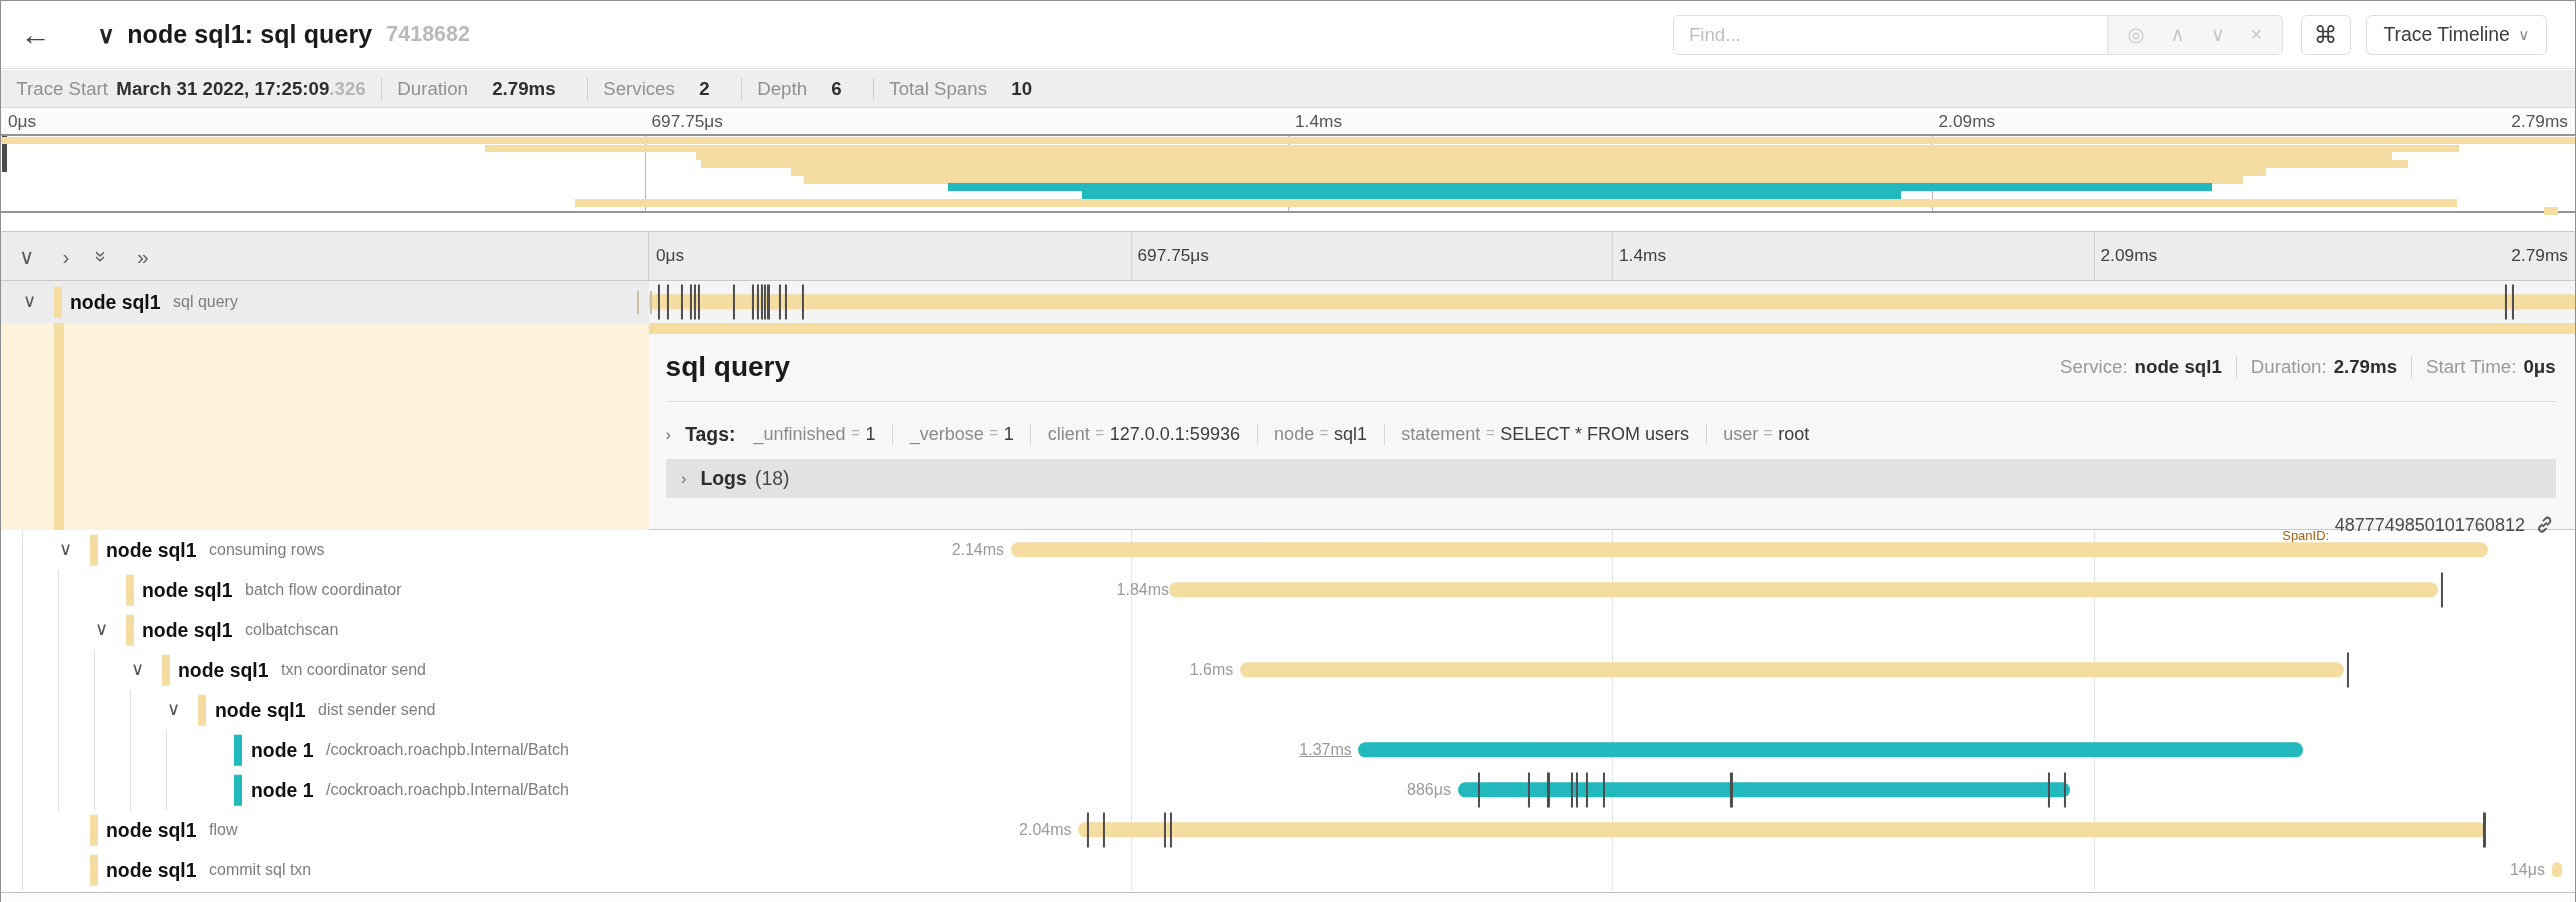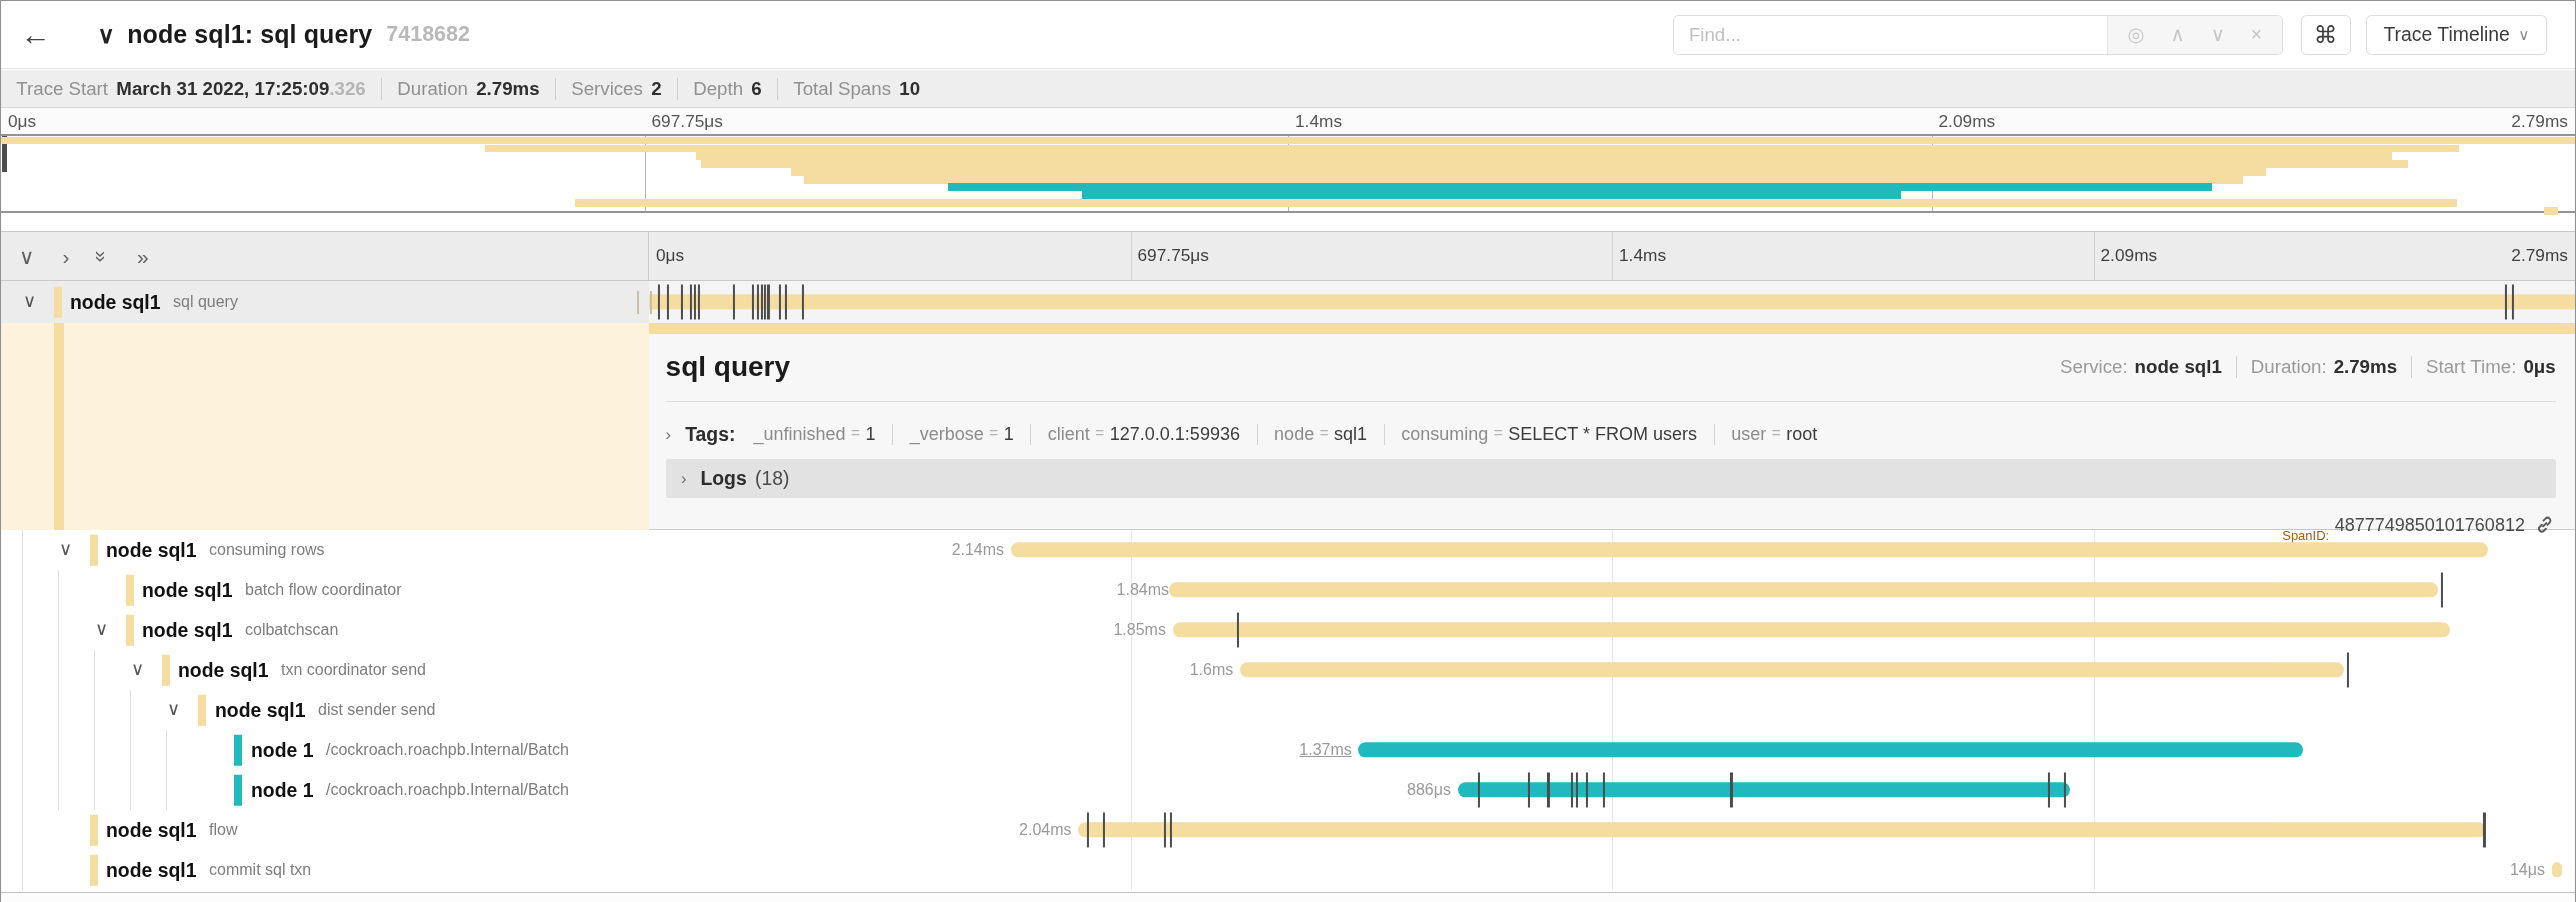--- a/index.html
+++ b/index.html
@@ -30,21 +30,21 @@
     background:#fff; display:flex; align-items:center; justify-content:center;
     font-size:23.6px; color:#3c3c3c; cursor:pointer; }
   .view-btn { height:40px; margin-left:15.3px; border:1.4px solid #dcdcdc; border-radius:5.5px;
     background:#fff; display:flex; align-items:center; padding:0 16.6px; cursor:pointer; }
   .view-btn .vb-label { font-size:19.4px; color:#3c3c3c; }
   .view-btn .vb-caret { font-size:15.3px; color:#888; margin-left:8.3px; }
   
   .summarybar { position:absolute; left:0; top:69px; width:100%; height:38px; background:#eeeeee;
     border-bottom:0.7px solid #d8d8d8; display:flex; align-items:center; padding:0 15.3px; font-size:18.7px; }
   .sum-item { display:flex; align-items:baseline; }
-  .sum-item + .sum-item { border-left:1.4px solid #cfcfcf; margin-left:15.3px; padding-left:15.3px; }
+  .sum-item + .sum-item { border-left:1.4px solid #cfcfcf; margin-left:15.3px; padding-left:15.3px;gap:16px; }
   .sum-label { color:#909090; margin-right:8.3px; }
   .sum-value { color:#2f2f2f; font-weight:bold; }
   .sum-suffix { color:#b5b5b5; font-weight:bold; }
   
   .mini-labels { position:absolute; left:0; top:107px; width:100%; height:26px; background:#fbfbfb; }
   .mini-labels .tick-label, .ghead-ruler .tick-label {
     position:absolute; top:2.8px; font-size:17.3px; color:#555; }
   .minimap { position:absolute; left:0; top:133px; width:100%; height:79px; background:#fff;
     border-top:2.1px solid #949494; border-bottom:2.1px solid #949494; cursor:crosshair; }
   .mini-grid { position:absolute; top:0; width:1.4px; height:100%; background:#b5b5b5; }
@@ -301,21 +301,21 @@
     <span class="tag-value">127.0.0.1:59936</span>
   </span>
 
   <span class="tag-item">
     <span class="tag-key">node</span>
     <span class="tag-eq">=</span>
     <span class="tag-value">sql1</span>
   </span>
 
   <span class="tag-item">
-    <span class="tag-key">consuming</span>
+    <span class="tag-key">statement</span>
     <span class="tag-eq">=</span>
     <span class="tag-value">SELECT * FROM users</span>
   </span>
 
   <span class="tag-item">
     <span class="tag-key">user</span>
     <span class="tag-eq">=</span>
     <span class="tag-value">root</span>
   </span>
 </span>
@@ -371,25 +371,20 @@
 
   <div class="srow">
     <div class="srow-name">
             <span class="guide" style="left: 57px;"></span>
             <span class="guide" style="left: 21px;"></span>
       <span class="svc-stripe" style="left: 125px; background: rgb(245, 220, 161);"></span>
       <span class="svc-name" style="margin-left: 141px;">node sql1</span>
       <span class="op-name">colbatchscan</span>
     <span class="tree-chevron" style="left: 94px;">∨</span>
           </div>
-    <div class="srow-bars">
-      <span class="bar-label" style="right: 72.8%; margin-right: 7px;">1.85ms</span>
-      <span class="span-bar" style="left: 27.2%; width: 66.3%; background: rgb(245, 220, 161);"></span>
-    <span class="bar-tick" style="left: 30.6%;"></span>
-          </div>
   </div>
 
   <div class="srow">
     <div class="srow-name">
             <span class="guide" style="left: 93px;"></span>
             <span class="guide" style="left: 57px;"></span>
             <span class="guide" style="left: 21px;"></span>
       <span class="svc-stripe" style="left: 161px; background: rgb(245, 220, 161);"></span>
       <span class="svc-name" style="margin-left: 177px;">node sql1</span>
       <span class="op-name">txn coordinator send</span>

